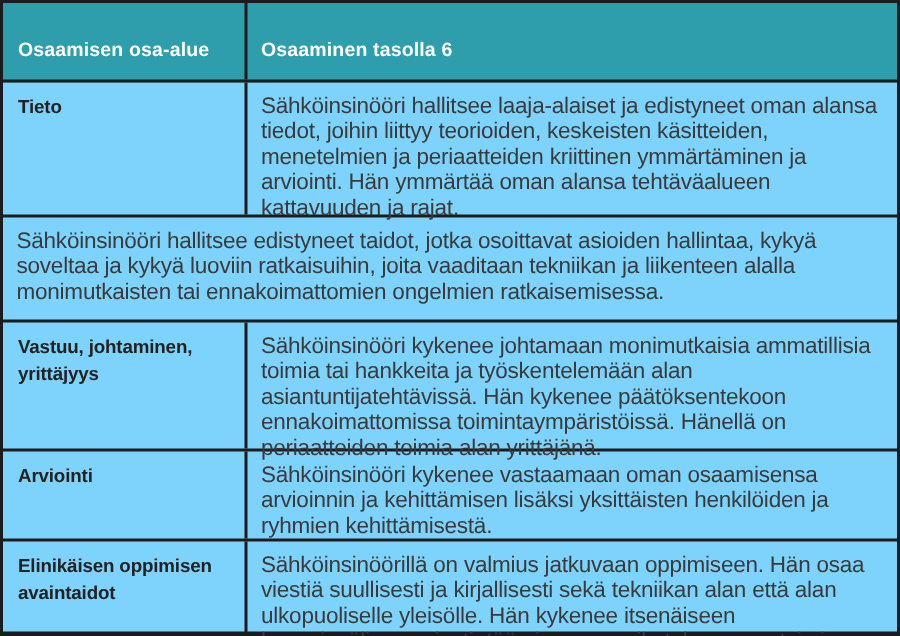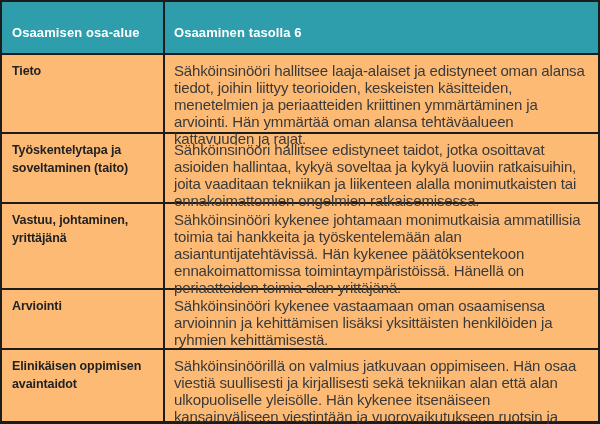--- a/index.html
+++ b/index.html
@@ -13,33 +13,33 @@
     overflow: hidden;
   }
   .comp-table {
     width: 600px;
     height: 424px;
     box-sizing: border-box;
     border: 2px solid #1c1c1c;
     border-bottom-width: 3px;
     display: flex;
     flex-direction: column;
-    background: #fdba74;
+    background: #7dd3fc;
     font-family: "Liberation Sans", sans-serif;
   }
   .trow {
     display: flex;
     flex: none;
     box-sizing: border-box;
     border-bottom: 2px solid #1c1c1c;
   }
   .trow:last-child { border-bottom: none; }
 
   .trow-header { height: 53px; background: #2e9dac; }
-  .trow-1 { height: 79px; }
+  .trow-1 { height: 90px; }
   .trow-2 { height: 70px; }
   .trow-3 { height: 86px; }
   .trow-4 { height: 60px; }
   .trow-5 { height: 71px; }
 
   .cell {
     box-sizing: border-box;
   }
   .col-area {
     width: 163px;
@@ -85,26 +85,25 @@
     <div class="cell col-area header-cell">Osaamisen osa-alue</div>
     <div class="cell col-desc header-cell">Osaaminen tasolla 6</div>
   </div>
 
   <div class="trow trow-1">
     <div class="cell col-area area-label">Tieto</div>
     <div class="cell col-desc desc-text">Sähköinsinööri hallitsee laaja-alaiset ja edistyneet oman alansa tiedot, joihin liittyy teorioiden, keskeisten käsitteiden, menetelmien ja periaatteiden kriittinen ymmärtäminen ja arviointi. Hän ymmärtää oman alansa tehtäväalueen kattavuuden ja rajat.</div>
   </div>
 
   <div class="trow trow-2">
-    <div class="cell col-area area-label">Työskentelytapa ja soveltaminen (taito)</div>
     <div class="cell col-desc desc-text">Sähköinsinööri hallitsee edistyneet taidot, jotka osoittavat asioiden hallintaa, kykyä soveltaa ja kykyä luoviin ratkaisuihin, joita vaaditaan tekniikan ja liikenteen alalla monimutkaisten tai ennakoimattomien ongelmien ratkaisemisessa.</div>
   </div>
 
   <div class="trow trow-3">
-    <div class="cell col-area area-label">Vastuu, johtaminen, yrittäjänä</div>
+    <div class="cell col-area area-label">Vastuu, johtaminen, yrittäjyys</div>
     <div class="cell col-desc desc-text">Sähköinsinööri kykenee johtamaan monimutkaisia ammatillisia toimia tai hankkeita ja työskentelemään alan asiantuntijatehtävissä. Hän kykenee päätöksentekoon ennakoimattomissa toimintaympäristöissä. Hänellä on periaatteiden toimia alan yrittäjänä.</div>
   </div>
 
   <div class="trow trow-4">
     <div class="cell col-area area-label">Arviointi</div>
     <div class="cell col-desc desc-text">Sähköinsinööri kykenee vastaamaan oman osaamisensa arvioinnin ja kehittämisen lisäksi yksittäisten henkilöiden ja ryhmien kehittämisestä.</div>
   </div>
 
   <div class="trow trow-5">
     <div class="cell col-area area-label">Elinikäisen oppimisen avaintaidot</div>

